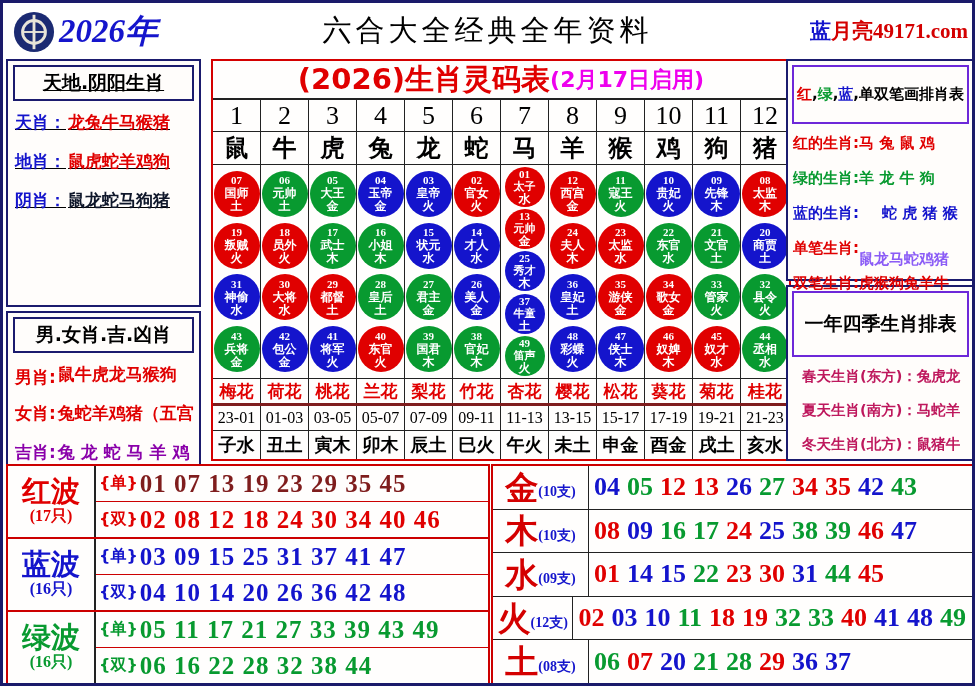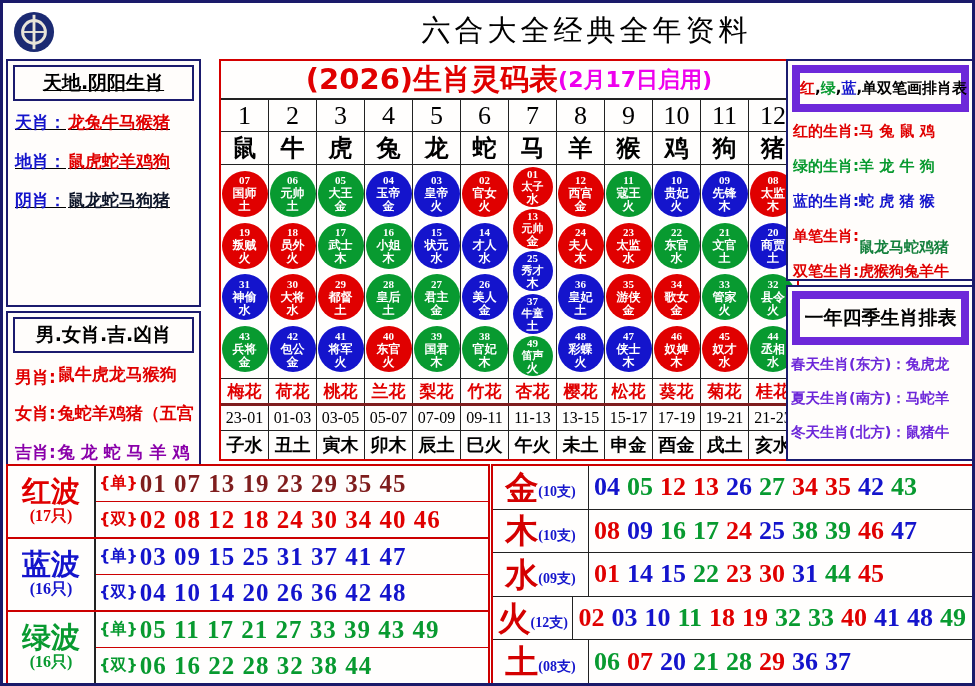--- a/index.html
+++ b/index.html
@@ -24,21 +24,21 @@
   .lbox { border:2px solid #1b1b6e; background:#fffdfb; }
   .lbox1 { height:248px;text-decoration:underline; }
   .lbox2 { height:192px; margin-top:4px; }
   .lbox-head { border:2px solid #1b1b6e; margin:4px 5px 2px 5px; text-align:center;
                font-size:19px; font-weight:bold; padding:3px 0; color:#000; white-space:nowrap; }
   .lrow { height:39px; display:flex; align-items:center; padding-left:7px; font-weight:bold;
           font-size:17px; white-space:nowrap; }
   .lrow .lab { margin-right:2px; }
 
   
-  .main { top:56px; left:216px; width:580px; height:402px; border:2px solid #d40000;
+  .main { top:56px; left:208px; width:580px; height:402px; border:2px solid #d40000;
           display:flex; flex-direction:column; background:#fffefd; }
   .mt-title { height:39px; display:flex; align-items:center; justify-content:center;
               border-bottom:2px solid #222; white-space:nowrap; }
   .mt-title .t1 { color:#e00000; font-size:29px; font-weight:bold; }
   .mt-title .t2 { color:#ee00ee; font-size:22px; font-weight:bold; }
   .grid12 { display:grid; grid-template-columns:repeat(12,1fr); }
   .grid12 > div { border-right:1px solid #222; display:flex; align-items:center; justify-content:center; }
   .grid12 > div:last-child { border-right:none; }
   .r-num  { height:32px; border-bottom:1px solid #222; font-family:"Liberation Serif","DejaVu Serif",serif; font-size:26px; }
   .r-zod  { height:33px; border-bottom:1px solid #222; font-size:24px; font-weight:bold; }
@@ -53,28 +53,28 @@
   .circle .cm { font-size:12px; margin:1px 0; white-space:nowrap; }
   .circle .ce { font-size:12px; }
   .circle.small { width:40px; height:40px; }
   .circle.small .cm { font-size:11px; }
 
   
   .right { top:56px; left:783px; width:189px; height:402px; }
   .rbox { border:2px solid #1b1b6e; background:#fffdfb; }
   .rbox1 { height:222px; }
   .rbox2 { height:176px; margin-top:4px; }
-  .rbox-head { border:8px solid #6d28d9; margin:4px 4px 2px 4px; text-align:center;
-               font-weight:bold; padding:6px 0; white-space:nowrap; }
+  .rbox-head { border:2px solid #6d28d9; margin:4px 4px 2px 4px; text-align:center;
+               font-weight:bold; padding:18px 0; white-space:nowrap; }
   .rbox1 .rbox-head { font-size:15px; }
   .rbox2 .rbox-head { font-size:19px; }
   .rrow1 { height:35px; display:flex; align-items:center; padding-left:5px; font-weight:bold;
            font-size:15px; white-space:nowrap; }
-  .rrow2 { height:34px; display:flex; align-items:center; padding-left:3px; font-weight:bold;
-           font-size:14.5px; color:#6d28d9; white-space:nowrap; }
+  .rrow2 { height:34px; display:flex; align-items:center; padding-left:14px; font-weight:bold;
+           font-size:14.5px; color:#be185d; white-space:nowrap; }
 
   
   .bl { top:461px; left:3px; width:484px; height:221px; border:2px solid #cc0000; background:#fffefd;
         display:flex; flex-direction:column; }
   .wave { flex:1; display:flex; border-bottom:2px solid #cc0000; }
   .wave:last-child { border-bottom:none; }
   .wave .wlab { width:88px; border-right:2px solid #222; display:flex; flex-direction:column;
                 align-items:center; justify-content:center; }
   .wave .wlab .wname { font-size:29px; font-weight:bold; line-height:1.05; }
   .wave .wlab .wcount { font-size:16px; font-weight:bold; font-family:"Liberation Serif","DejaVu Serif",serif; }
@@ -103,22 +103,26 @@
 <body>
 
 <div class="abs header">
   <div class="brand">
     <svg class="logo" viewBox="0 0 44 44">
       <circle cx="22" cy="22" r="21" fill="#1b2a72"></circle>
       <circle cx="22" cy="22" r="12" fill="none" stroke="#e8e4d8" stroke-width="3"></circle>
       <line x1="22" y1="4" x2="22" y2="40" stroke="#e8e4d8" stroke-width="3"></line>
       <line x1="10" y1="22" x2="34" y2="22" stroke="#e8e4d8" stroke-width="2"></line>
     </svg>
+    <span class="year">2026年</span>
   </div>
   <div class="main-title">六合大全经典全年资料</div>
+  <div class="site">
+    <span style="color:#1414cc">蓝</span><span style="color:#d40000">月亮49171.com</span>
+  </div>
 </div>
 
 <div class="abs left">
   <div class="lbox lbox1">
     <div class="lbox-head">天地.阴阳生肖</div>
     <div id="lbox1-rows">
         <div class="lrow">
           <span class="lab" style="color: rgb(20, 20, 204);">天肖：</span>
           <span style="color: rgb(224, 0, 0);">龙兔牛马猴猪</span>
         </div>
@@ -510,25 +514,25 @@
         <div class="rrow1">
           <span style="color: rgb(224, 0, 0);">红的生肖:</span>
           <span style="color: rgb(224, 0, 0);">马 兔 鼠 鸡</span>
         </div>
         <div class="rrow1">
           <span style="color: rgb(8, 154, 48);">绿的生肖:</span>
           <span style="color: rgb(8, 154, 48);">羊 龙 牛 狗</span>
         </div>
         <div class="rrow1">
           <span style="color: rgb(20, 20, 204);">蓝的生肖:</span>
-          <span style="color: rgb(20, 20, 204);">蛇 虎 猪 猴</span>
+          <span style="color: rgb(20, 20, 204); margin-left: 23px;">蛇 虎 猪 猴</span>
         </div>
         <div class="rrow1">
           <span style="color: rgb(224, 0, 0);">单笔生肖:</span>
-          <span style="color: #15803d; margin-top: 21px;">鼠龙马蛇鸡猪</span>
+          <span style="color: #8b5cf6; margin-top: 21px;">鼠龙马蛇鸡猪</span>
         </div>
         <div class="rrow1">
           <span style="color: rgb(224, 0, 0);">双笔生肖:</span>
           <span style="color: rgb(224, 0, 0);">虎猴狗兔羊牛</span>
         </div>
       </div>
   </div>
   <div class="rbox rbox2">
     <div class="rbox-head">一年四季生肖排表</div>
     <div id="rbox2-rows">

